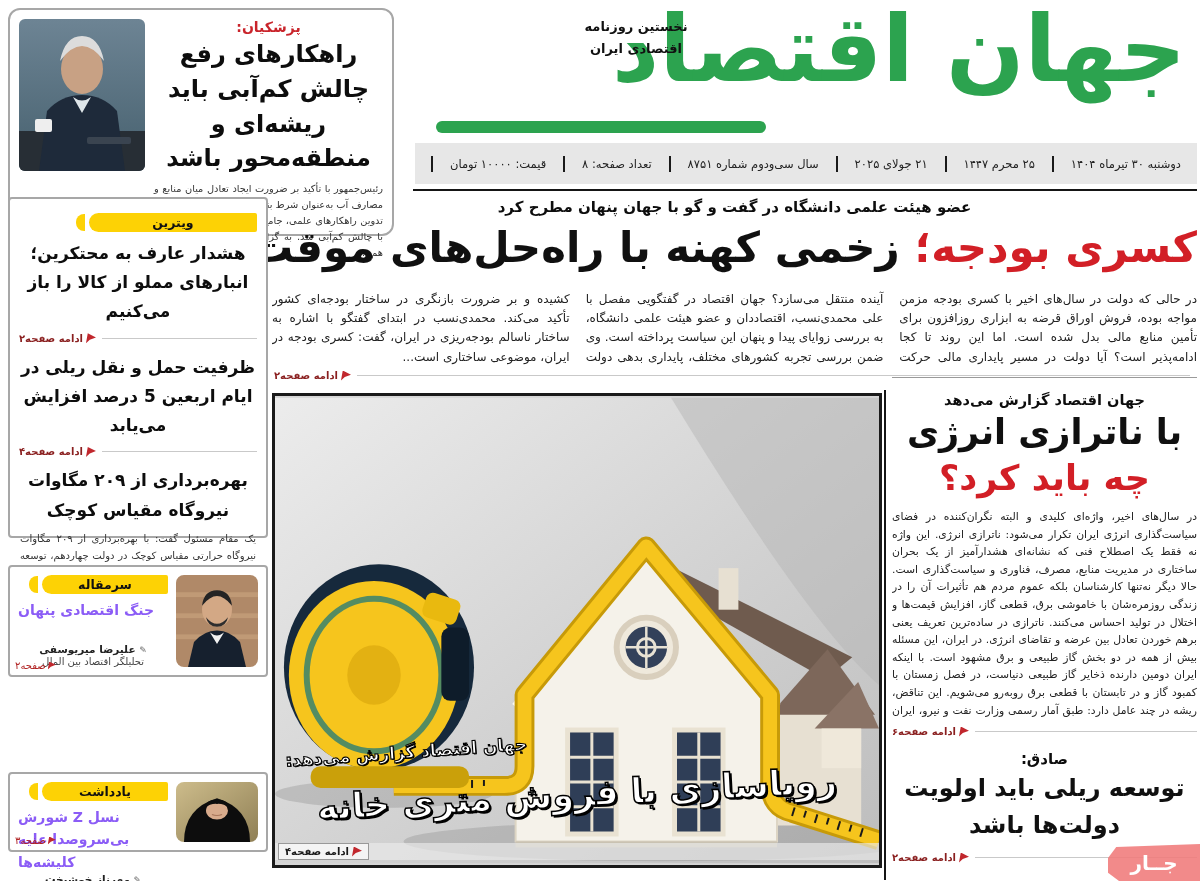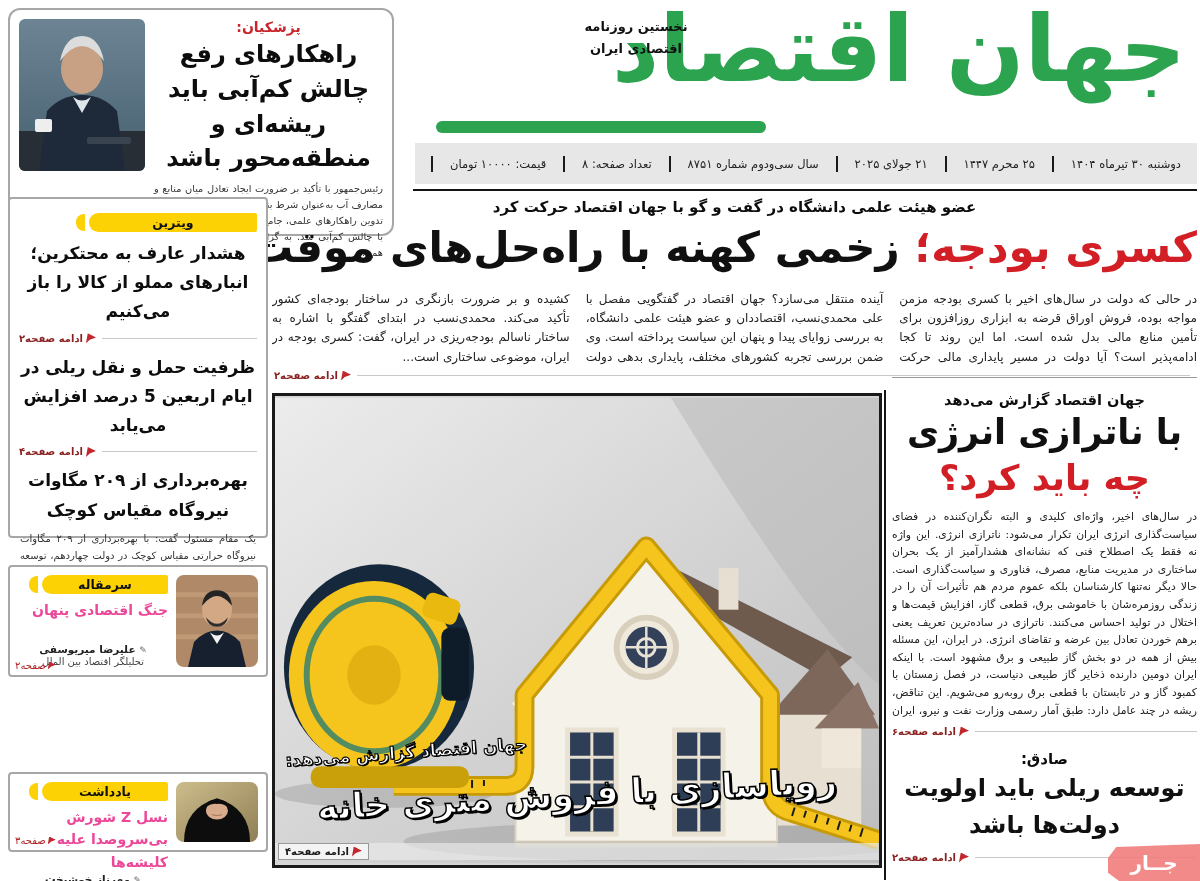--- a/index.html
+++ b/index.html
@@ -65,21 +65,21 @@
   .vbody{font-size:10px;line-height:1.7;text-align:justify;color:#333;padding:0 1px 5px;}
   .vitrine .refline{direction:ltr;margin:1px 0 2px;}
 
   .card{width:260px;height:0;display:flex;direction:rtl;gap:8px;padding:8px;position:relative;}
   .card1{top:565px;height:112px;}
   .card2{top:660px;height:80px;}
   .cphoto{width:82px;border-radius:8px;overflow:hidden;flex:none;align-self:stretch;}
   .cphoto svg{display:block;width:100%;height:100%;}
   .cmain{flex:1;display:flex;flex-direction:column;}
   .cmain .tagbar{width:126px;}
-  .ctitle{font-size:14px;font-weight:bold;text-align:right;line-height:1.6;color:#ec4899;margin-top:5px;}
+  .ctitle{font-size:14px;font-weight:bold;text-align:left;line-height:1.6;color:#8b5cf6;margin-top:5px;}
   .cauthor{font-size:10.5px;font-weight:bold;color:#222;text-align:center;margin-top:auto;}
   .pen{font-size:9px;color:#666;}
   .crole{font-size:10px;color:#444;text-align:center;margin-top:1px;}
   .cref{position:absolute;left:5px;bottom:4px;display:flex;direction:rtl;align-items:center;gap:2px;}
   .cref .flag{width:8px;height:8px;}
   .cref span.t{font-size:10px;font-weight:normal;color:#b02020;}
 
   
   .photostory{left:272px;top:393px;width:610px;height:475px;border:3px solid #1a1a1a;box-sizing:border-box;
               overflow:hidden;background:#d6d6d6;}
@@ -168,21 +168,21 @@
     <span>سال سی‌ودوم شماره ۸۷۵۱</span>
       <span class="dsep"></span>
     <span>تعداد صفحه: ۸</span>
       <span class="dsep"></span>
     <span>قیمت: ۱۰۰۰۰ تومان</span>
       <span class="dsep"></span>
   </div>
   <div class="abs topline"></div>
 
   <div class="abs lead">
-    <div class="lead-kicker">عضو هیئت علمی دانشگاه در گفت و گو با جهان اقتصاد حرکت کرد</div>
+    <div class="lead-kicker">عضو هیئت علمی دانشگاه در گفت و گو با جهان پنهان مطرح کرد</div>
     <div class="lead-headline">
       <span class="red">کسری بودجه؛ </span><span class="black">زخمی کهنه با راه‌حل‌های موقت</span>
     </div>
     <div class="lead-cols">
       <div>در حالی که دولت در سال‌های اخیر با کسری بودجه مزمن مواجه بوده، فروش اوراق قرضه به ابزاری روزافزون برای تأمین منابع مالی بدل شده است. اما این روند تا کجا ادامه‌پذیر است؟ آیا دولت در مسیر پایداری مالی حرکت می‌کند یا تنها بار بدهی را به نسل‌های</div>
       <div>آینده منتقل می‌سازد؟ جهان اقتصاد در گفتگویی مفصل با علی محمدی‌نسب، اقتصاددان و عضو هیئت علمی دانشگاه، به بررسی زوایای پیدا و پنهان این سیاست پرداخته است. وی ضمن بررسی تجربه کشورهای مختلف، پایداری بدهی دولت ایران را به چالش</div>
       <div>کشیده و بر ضرورت بازنگری در ساختار بودجه‌ای کشور تأکید می‌کند. محمدی‌نسب در ابتدای گفتگو با اشاره به ساختار ناسالم بودجه‌ریزی در ایران، گفت: کسری بودجه در ایران، موضوعی ساختاری است...</div>
     </div>
     <div class="refline">
       <span class="refchip">

